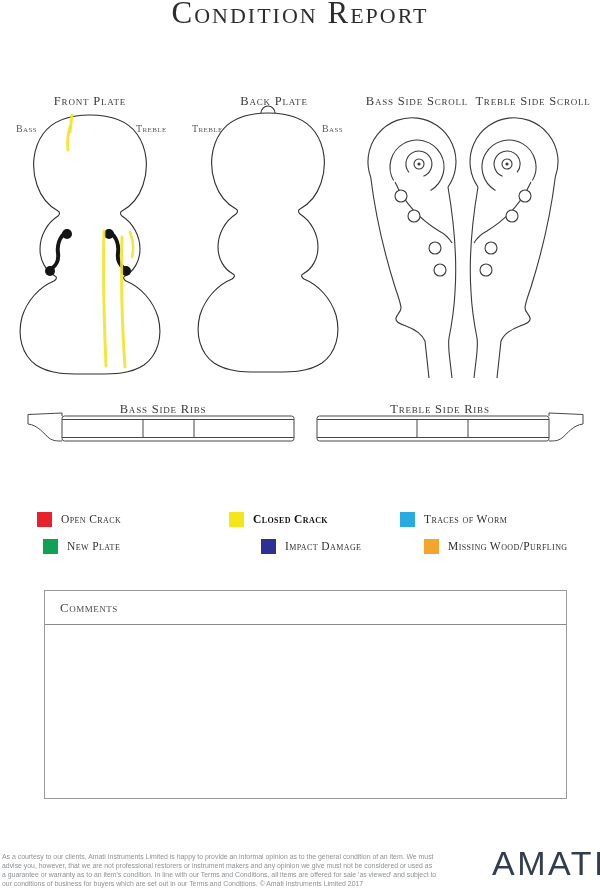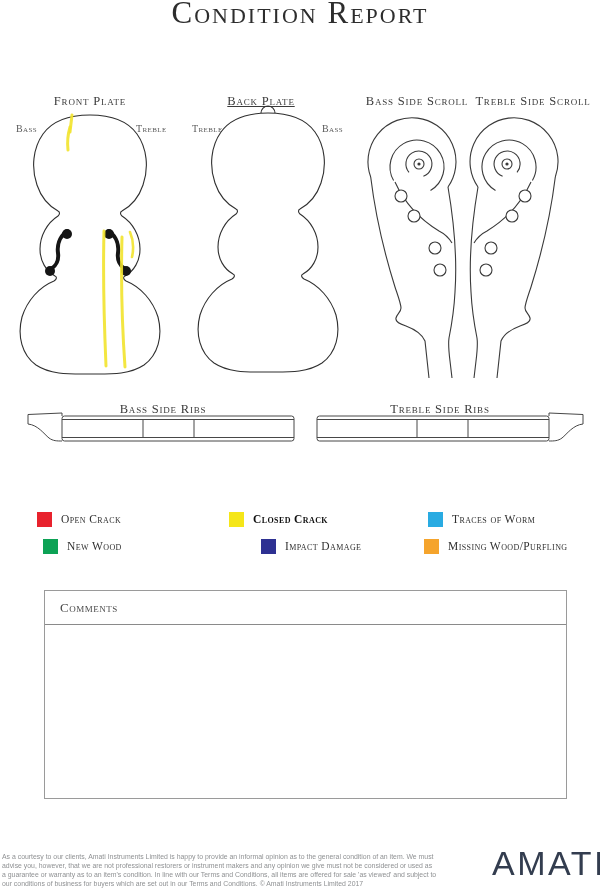--- a/index.html
+++ b/index.html
@@ -30,21 +30,21 @@
   svg path, svg circle, svg rect{vector-effect:none;}
 </style>
 </head>
 <body>
 
 <div class="page">
 
   <div class="title">Condition Report</div>
 
   <div class="h-label" style="left:8px;top:82px;width:164px;">Front Plate</div>
-  <div class="h-label" style="left:176px;top:82px;width:170px;text-decoration:underline;">Back Plate</div>
+  <div class="h-label" style="left:189px;top:82px;width:170px;">Back Plate</div>
   <div class="h-label" style="left:357px;top:82px;width:120px;">Bass Side Scroll</div>
   <div class="h-label" style="left:472px;top:82px;width:122px;">Treble Side Scroll</div>
 
   <span class="side-label" style="left:16px;top:124px;">Bass</span>
   <span class="side-label" style="left:136px;top:124px;">Treble</span>
   <span class="side-label" style="left:192px;top:124px;">Treble</span>
   <span class="side-label" style="left:322px;top:124px;">Bass</span>
 
   <svg class="diagram" style="left:8px;top:110px;" width="164" height="270" viewBox="0 0 164 270">
     <g fill="none" stroke="#2f2f2f" stroke-width="1.1">
@@ -128,27 +128,27 @@
 
   <div>
     <div class="legend-item" style="left:37px;top:512px;">
       <span class="legend-swatch" style="background-color: rgb(232, 34, 45);"></span>
       <span class="legend-label">Open Crack</span>
     </div>
     <div class="legend-item selected" style="left:229px;top:512px;">
       <span class="legend-swatch" style="background-color: rgb(245, 230, 25);"></span>
       <span class="legend-label">Closed Crack</span>
     </div>
-    <div class="legend-item" style="left:428px;top:512px;">
+    <div class="legend-item" style="left:400px;top:512px;">
       <span class="legend-swatch" style="background-color: rgb(41, 171, 226);"></span>
       <span class="legend-label">Traces of Worm</span>
     </div>
     <div class="legend-item" style="left:43px;top:539px;">
       <span class="legend-swatch" style="background-color: rgb(13, 162, 85);"></span>
-      <span class="legend-label">New Wood</span>
+      <span class="legend-label">New Plate</span>
     </div>
     <div class="legend-item" style="left:229px;top:539px;padding-left:32px;">
       <span class="legend-swatch" style="background-color: rgb(46, 49, 146);"></span>
       <span class="legend-label">Impact Damage</span>
     </div>
     <div class="legend-item" style="left:424px;top:539px;">
       <span class="legend-swatch" style="background-color: rgb(245, 164, 44);"></span>
       <span class="legend-label">Missing Wood/Purfling</span>
     </div>
   </div>

